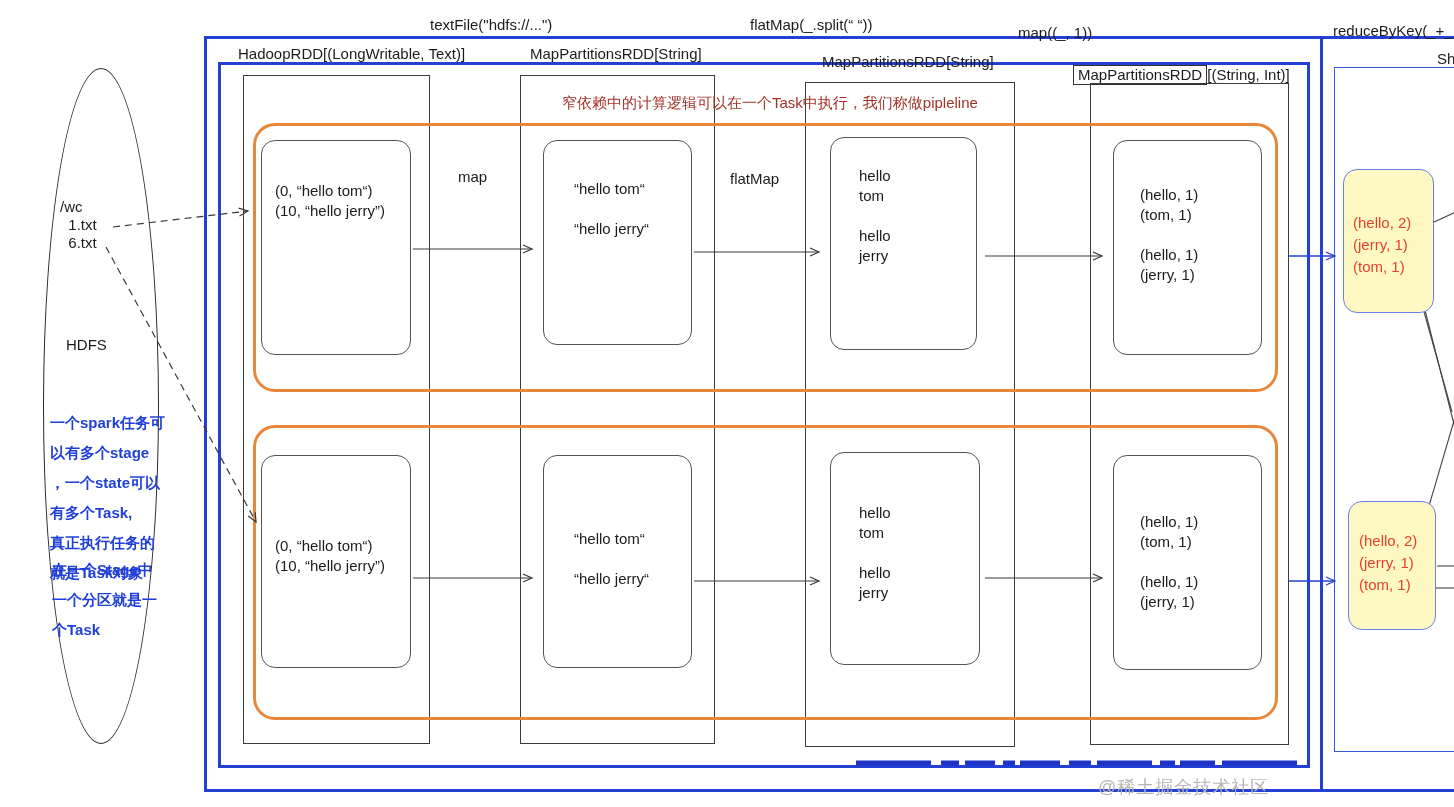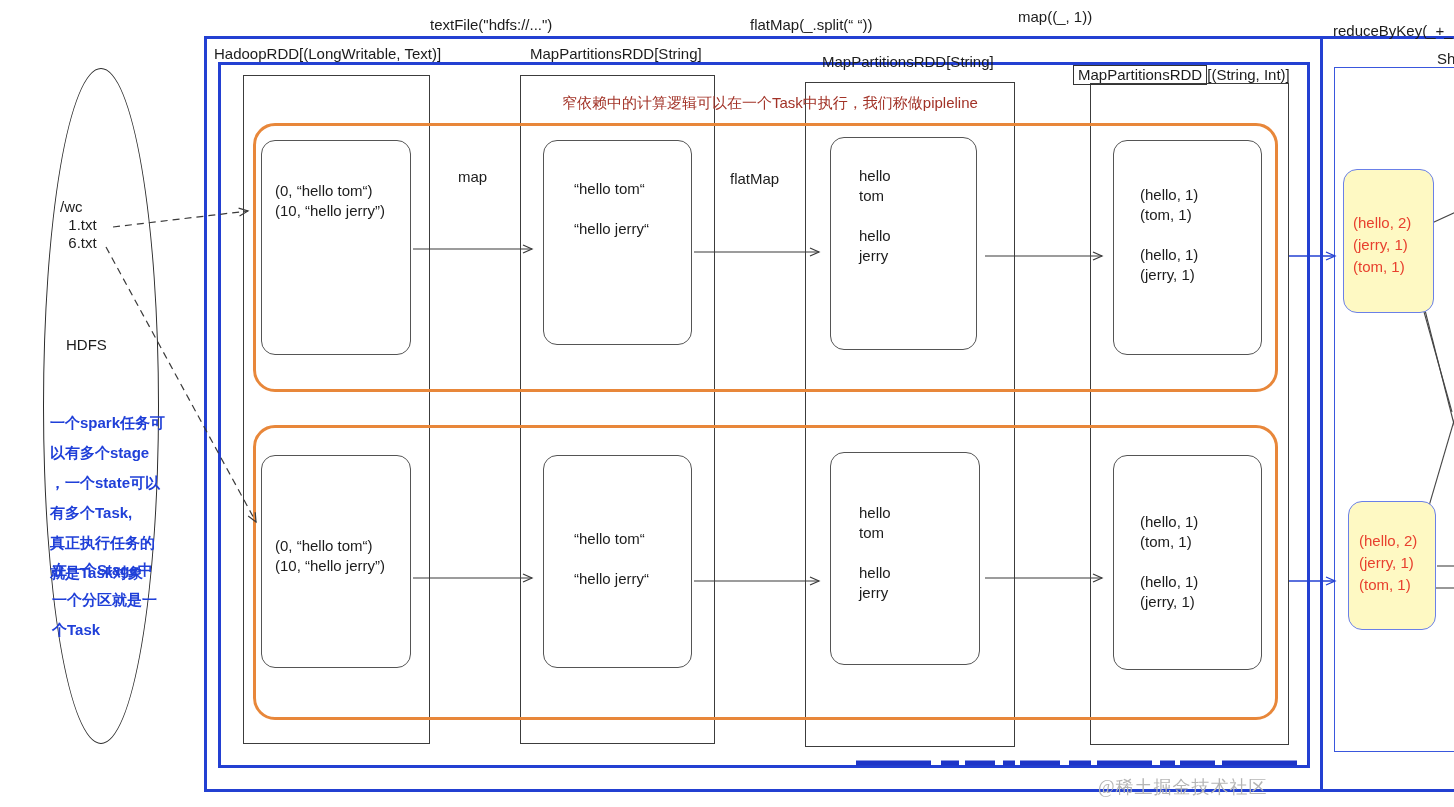--- a/index.html
+++ b/index.html
@@ -45,21 +45,21 @@
   .files{left:60px;top:198px;font-size:15px;line-height:18px;white-space:pre;}
   .hdfs{left:66px;top:336px;font-size:15px;}
   .bluenote{position:absolute;color:#1f3fd8;font-size:15px;font-weight:600;line-height:30px;white-space:pre;}
   .note1{left:50px;top:408px;}
   .note2{left:52px;top:555px;}
   
   .rednote{left:562px;top:94px;font-size:15px;font-weight:500;color:#a23227;white-space:nowrap;}
   
   .boxed{border:1px solid #333;padding:0 4px 1px 4px;}
   .watermark{left:1098px;top:775px;font-size:18px;color:#b5b5b5;
-             font-family:Liberation Serif, serif;letter-spacing:1px;}
+             font-family:Liberation Sans, sans-serif;letter-spacing:1px;}
   svg.overlay{position:absolute;left:0;top:0;pointer-events:none;}
 </style>
 </head>
 <body>
 
 <div id="canvas">
 
   <div class="abs ellipse"></div>
   <div class="abs files">/wc
   1.txt
@@ -119,25 +119,25 @@
       <path d="M1413,263 L1458,440"></path>
       <path d="M1419,540 L1456,414"></path>
       <path d="M1437,566 H1456"></path>
       <path d="M1427,588 H1456"></path>
     </g>
     <path d="M856,763 L1308,763" stroke="#1e35c8" stroke-width="5" fill="none" stroke-dasharray="75 10 18 6 30 8 12 5 40 9 22 6 55 8 15 5 35 7"></path>
   </svg>
 
   <div class="lbl" style="left:430px;top:16px;">textFile("hdfs://...")</div>
   <div class="lbl" style="left:750px;top:16px;">flatMap(_.split(“ “))</div>
-  <div class="lbl" style="left:1018px;top:8px;">map((_, 1))</div>
+  <div class="lbl" style="left:1018px;top:24px;">map((_, 1))</div>
   <div class="lbl" style="left:1333px;top:22px;">reduceByKey(_+_</div>
   <div class="lbl" style="left:1437px;top:50px;">Shu</div>
 
-  <div class="lbl" style="left:214px;top:45px;">HadoopRDD[(LongWritable, Text)]</div>
+  <div class="lbl" style="left:238px;top:45px;">HadoopRDD[(LongWritable, Text)]</div>
   <div class="lbl" style="left:530px;top:45px;">MapPartitionsRDD[String]</div>
   <div class="lbl" style="left:822px;top:53px;">MapPartitionsRDD[String]</div>
   <div class="lbl" style="left:1073px;top:46px;margin-top:20px;">
     <span class="boxed">MapPartitionsRDD</span><span>[(String, Int)]</span>
   </div>
 
   <div class="abs rednote">窄依赖中的计算逻辑可以在一个Task中执行，我们称做pipleline</div>
 
   <div class="lbl" style="left:458px;top:168px;">map</div>
   <div class="lbl" style="left:730px;top:170px;text-align:right;">flatMap</div>

